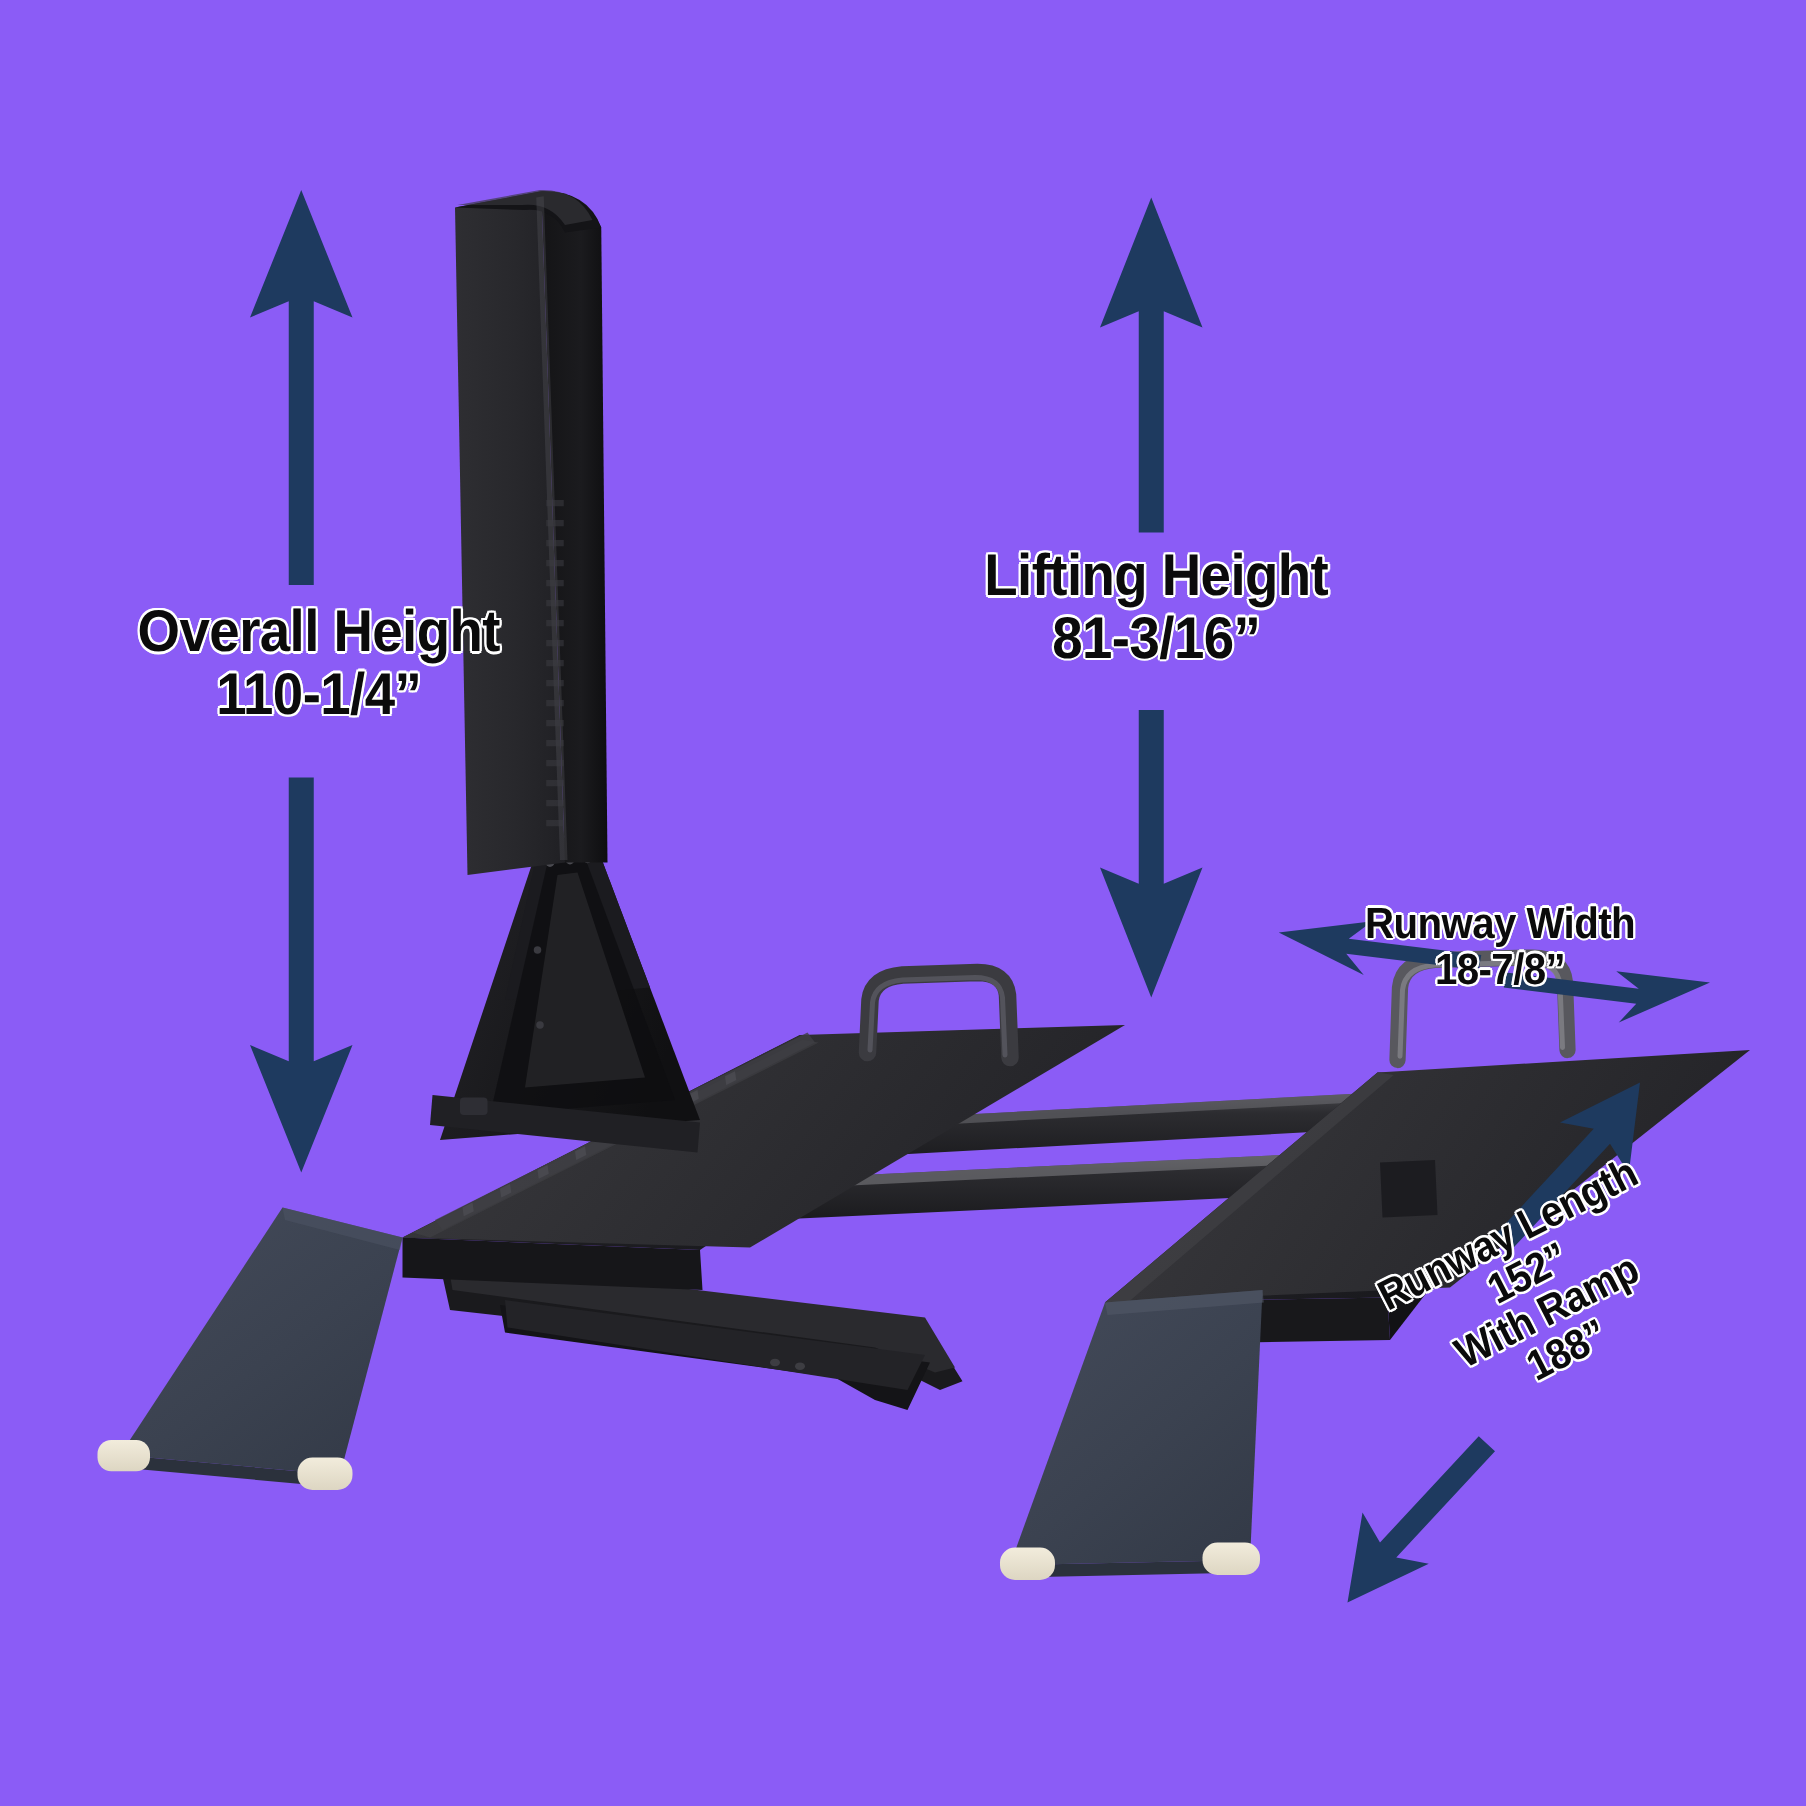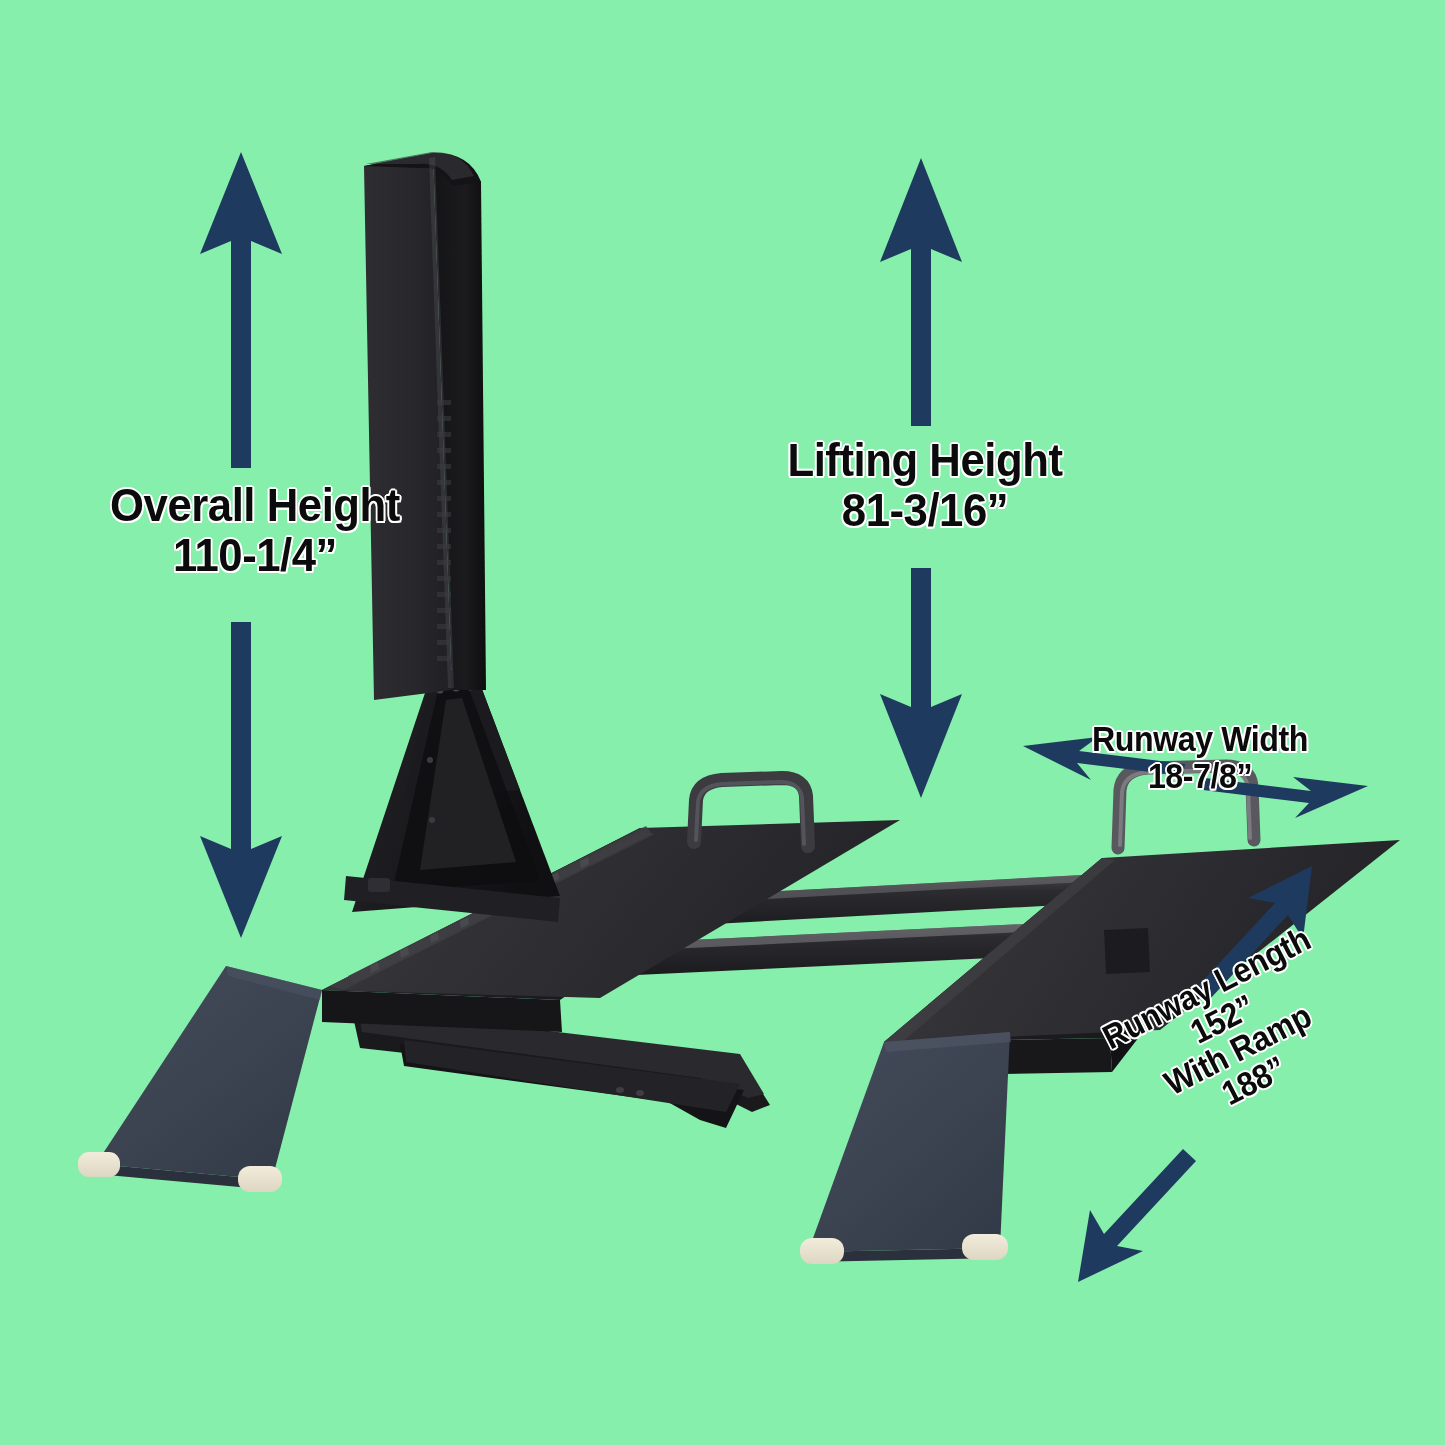--- a/index.html
+++ b/index.html
@@ -4,21 +4,21 @@
 <style>
   html, body {
     margin: 0;
     padding: 0;
     background: #ffffff;
   }
   #stage {
     position: relative;
     width: 1445px;
     height: 1445px;
-    background: #86efac;
+    background: #8b5cf6;
     overflow: hidden;
     font-family: "Liberation Sans", sans-serif;
   }
   #artwork {
     position: absolute;
     left: 0; top: 0;
     width: 1445px;
     height: 1445px;
   }
   .anno {

